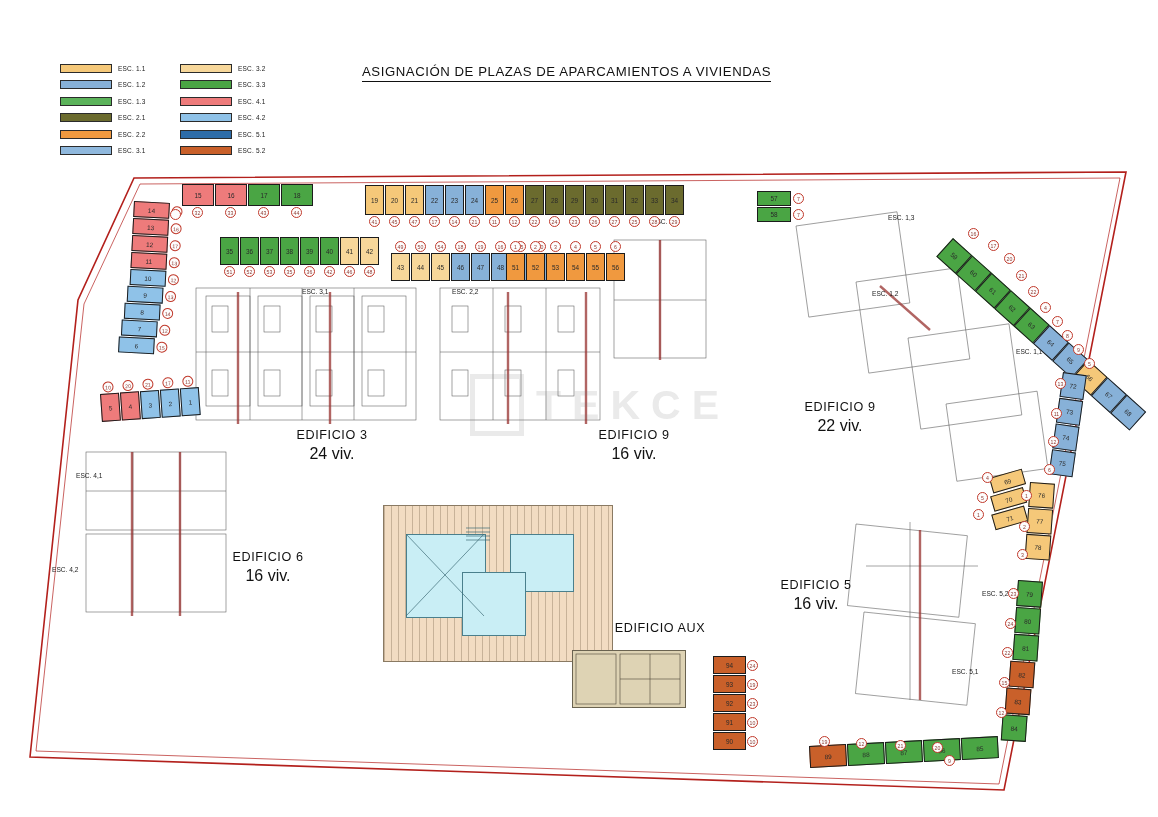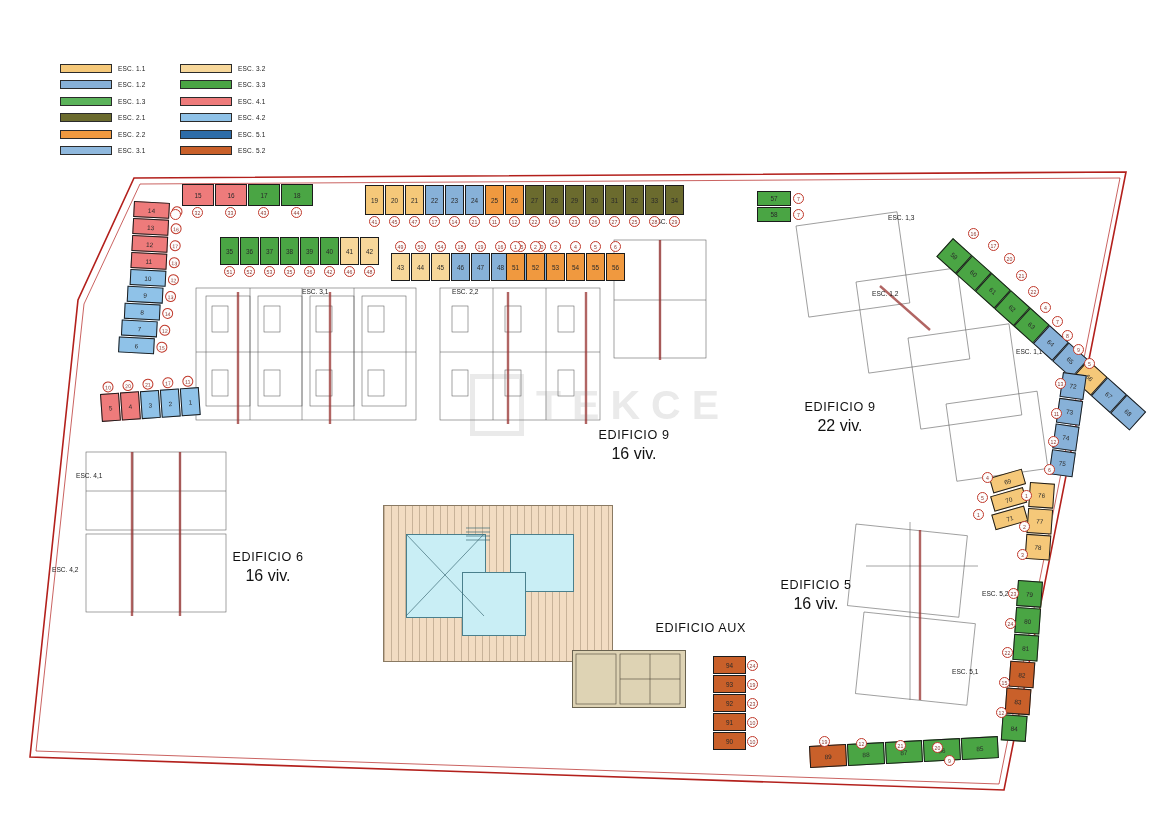--- a/index.html
+++ b/index.html
@@ -114,20 +114,21 @@
         <span class="leg-sw" style="background:#2d6ca8"></span>
         <span class="leg-tx">ESC. 5.1</span>
         </div>
       <div class="leg-row">
         <span class="leg-sw" style="background:#c9602a"></span>
         <span class="leg-tx">ESC. 5.2</span>
         </div>
     </div>
   </div>
 
+  <div id="title">ASIGNACIÓN DE PLAZAS DE APARCAMIENTOS A  VIVIENDAS</div>
 
   <svg id="site" viewBox="0 0 1158 817">
     <polygon points="134,178 1126,172 1004,790 30,757 78,300" fill="none" stroke="#b3201c" stroke-width="1.6"></polygon>
     <polygon points="140,184 1120,178 999,784 36,751 84,304" fill="none" stroke="#b3201c" stroke-width="0.7"></polygon>
   </svg>
 
   <svg class="fp" style="left:0;top:0;width:1158px;height:817px" viewBox="0 0 1158 817">
     <g stroke="#2a2a2a" stroke-width="0.55" fill="none" opacity=".85">
 
       <rect x="196" y="288" width="220" height="132"></rect>
@@ -197,37 +198,41 @@
         <path d="M47 28 H107 M77 3 V53"></path>
       </g>
     </svg>
   </div>
 
   <div id="wm">
     <div class="wsq"></div>
     <div class="wtx">TEKCE</div>
   </div>
 
+  <div class="blabel" style="left:262px;top:428px;width:140px;">
+    <div class="bn">EDIFICIO 3</div>
+    <div class="bs">24 viv.</div>
+  </div>
   <div class="blabel" style="left:564px;top:428px;width:140px;">
     <div class="bn">EDIFICIO 9</div>
     <div class="bs">16 viv.</div>
   </div>
   <div class="blabel" style="left:770px;top:400px;width:140px;">
     <div class="bn">EDIFICIO 9</div>
     <div class="bs">22 viv.</div>
   </div>
   <div class="blabel" style="left:198px;top:550px;width:140px;">
     <div class="bn">EDIFICIO 6</div>
     <div class="bs">16 viv.</div>
   </div>
   <div class="blabel" style="left:746px;top:578px;width:140px;">
     <div class="bn">EDIFICIO 5</div>
     <div class="bs">16 viv.</div>
   </div>
-  <div class="blabel" style="left:506px;top:621px;width:240px;text-align:right;">
+  <div class="blabel" style="left:506px;top:621px;width:240px;text-align:center;">
     <div class="bn" style="padding-left:68px">EDIFICIO AUX</div>
   </div>
 
   <div class="esc-tag" style="left:652px;top:218px">ESC. 2,1</div>
   <div class="esc-tag" style="left:888px;top:214px">ESC. 1,3</div>
   <div class="esc-tag" style="left:872px;top:290px">ESC. 1,2</div>
   <div class="esc-tag" style="left:1016px;top:348px">ESC. 1,1</div>
   <div class="esc-tag" style="left:76px;top:472px">ESC. 4,1</div>
   <div class="esc-tag" style="left:52px;top:566px">ESC. 4,2</div>
   <div class="esc-tag" style="left:952px;top:668px">ESC. 5,1</div>

